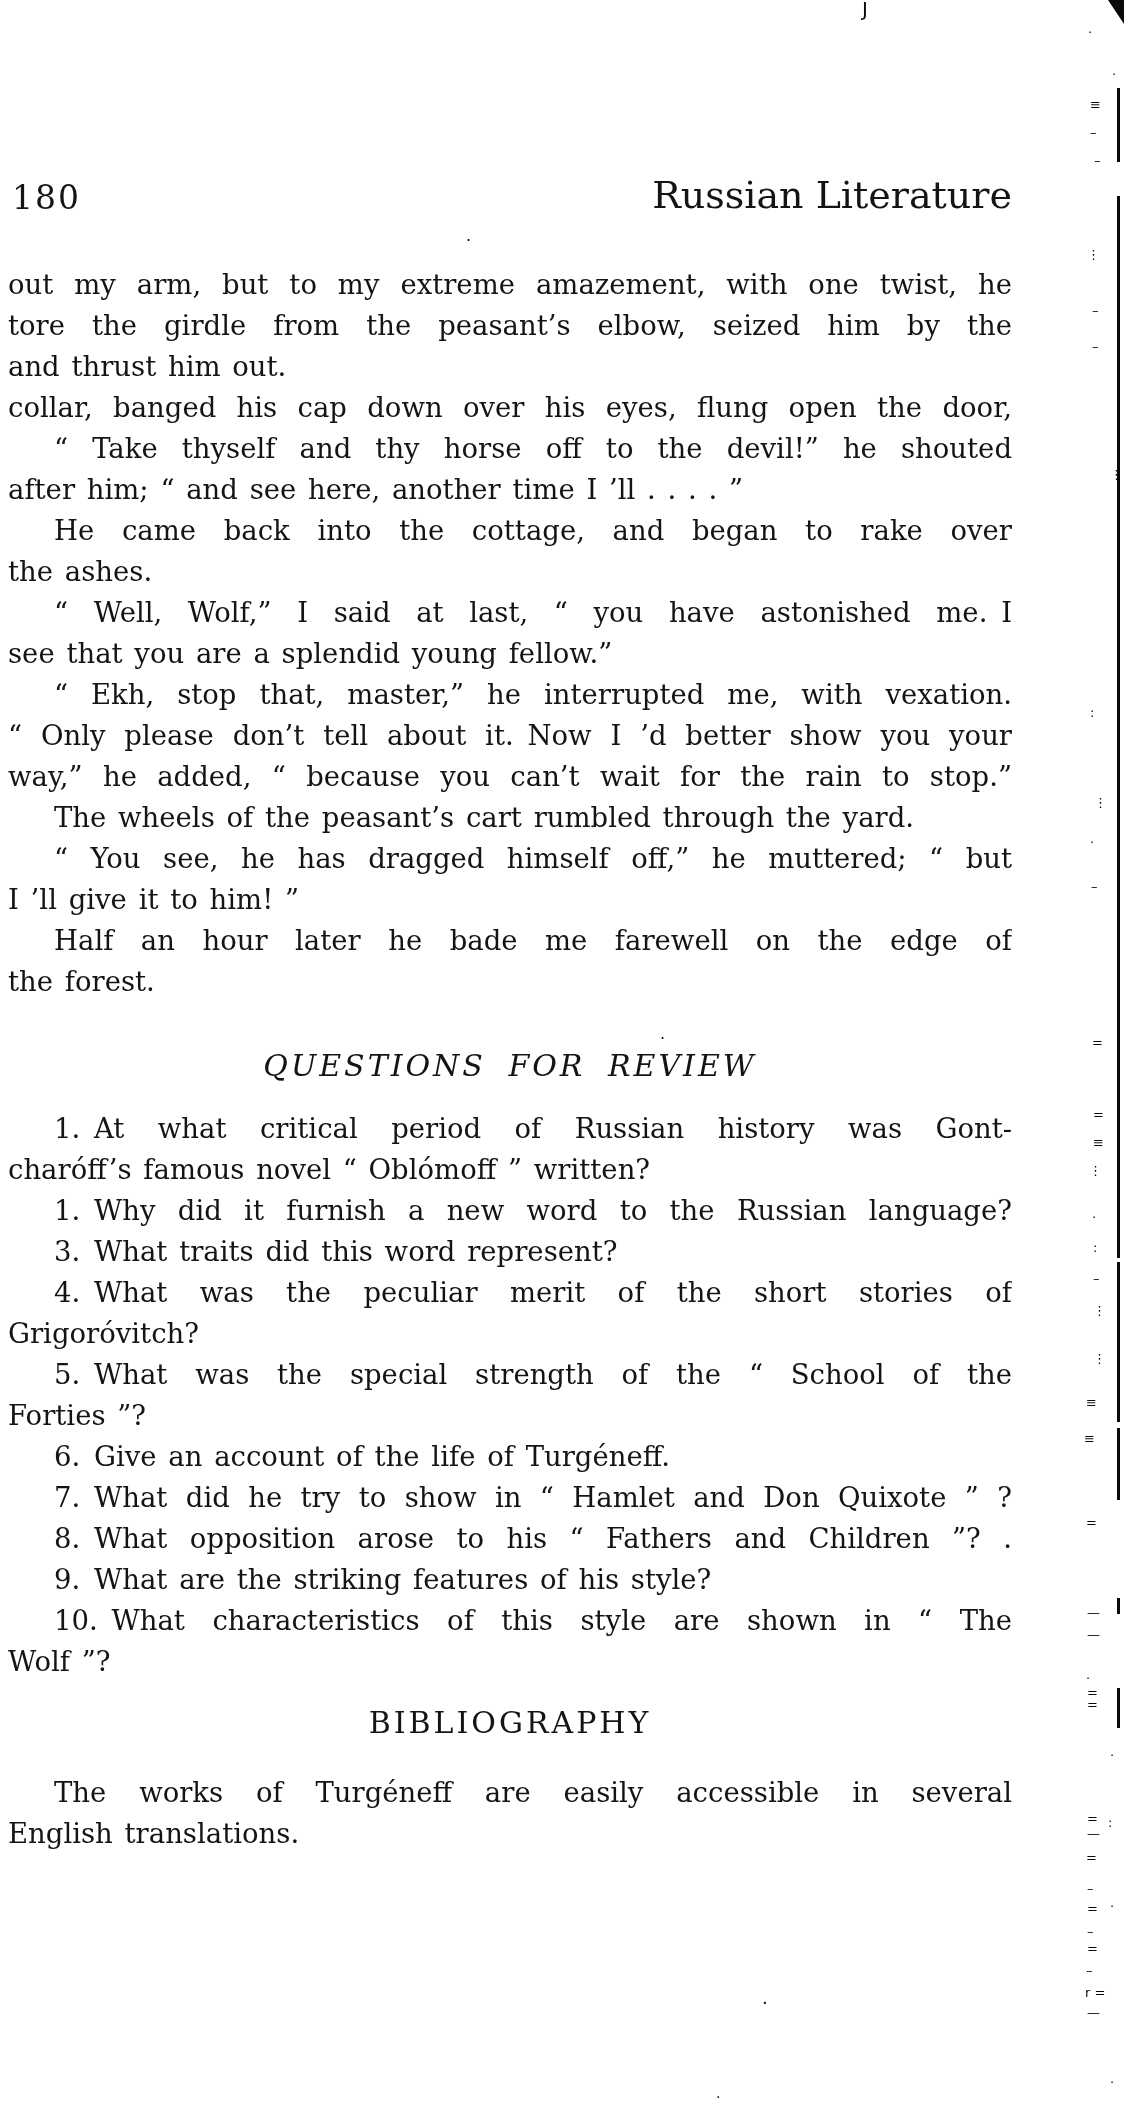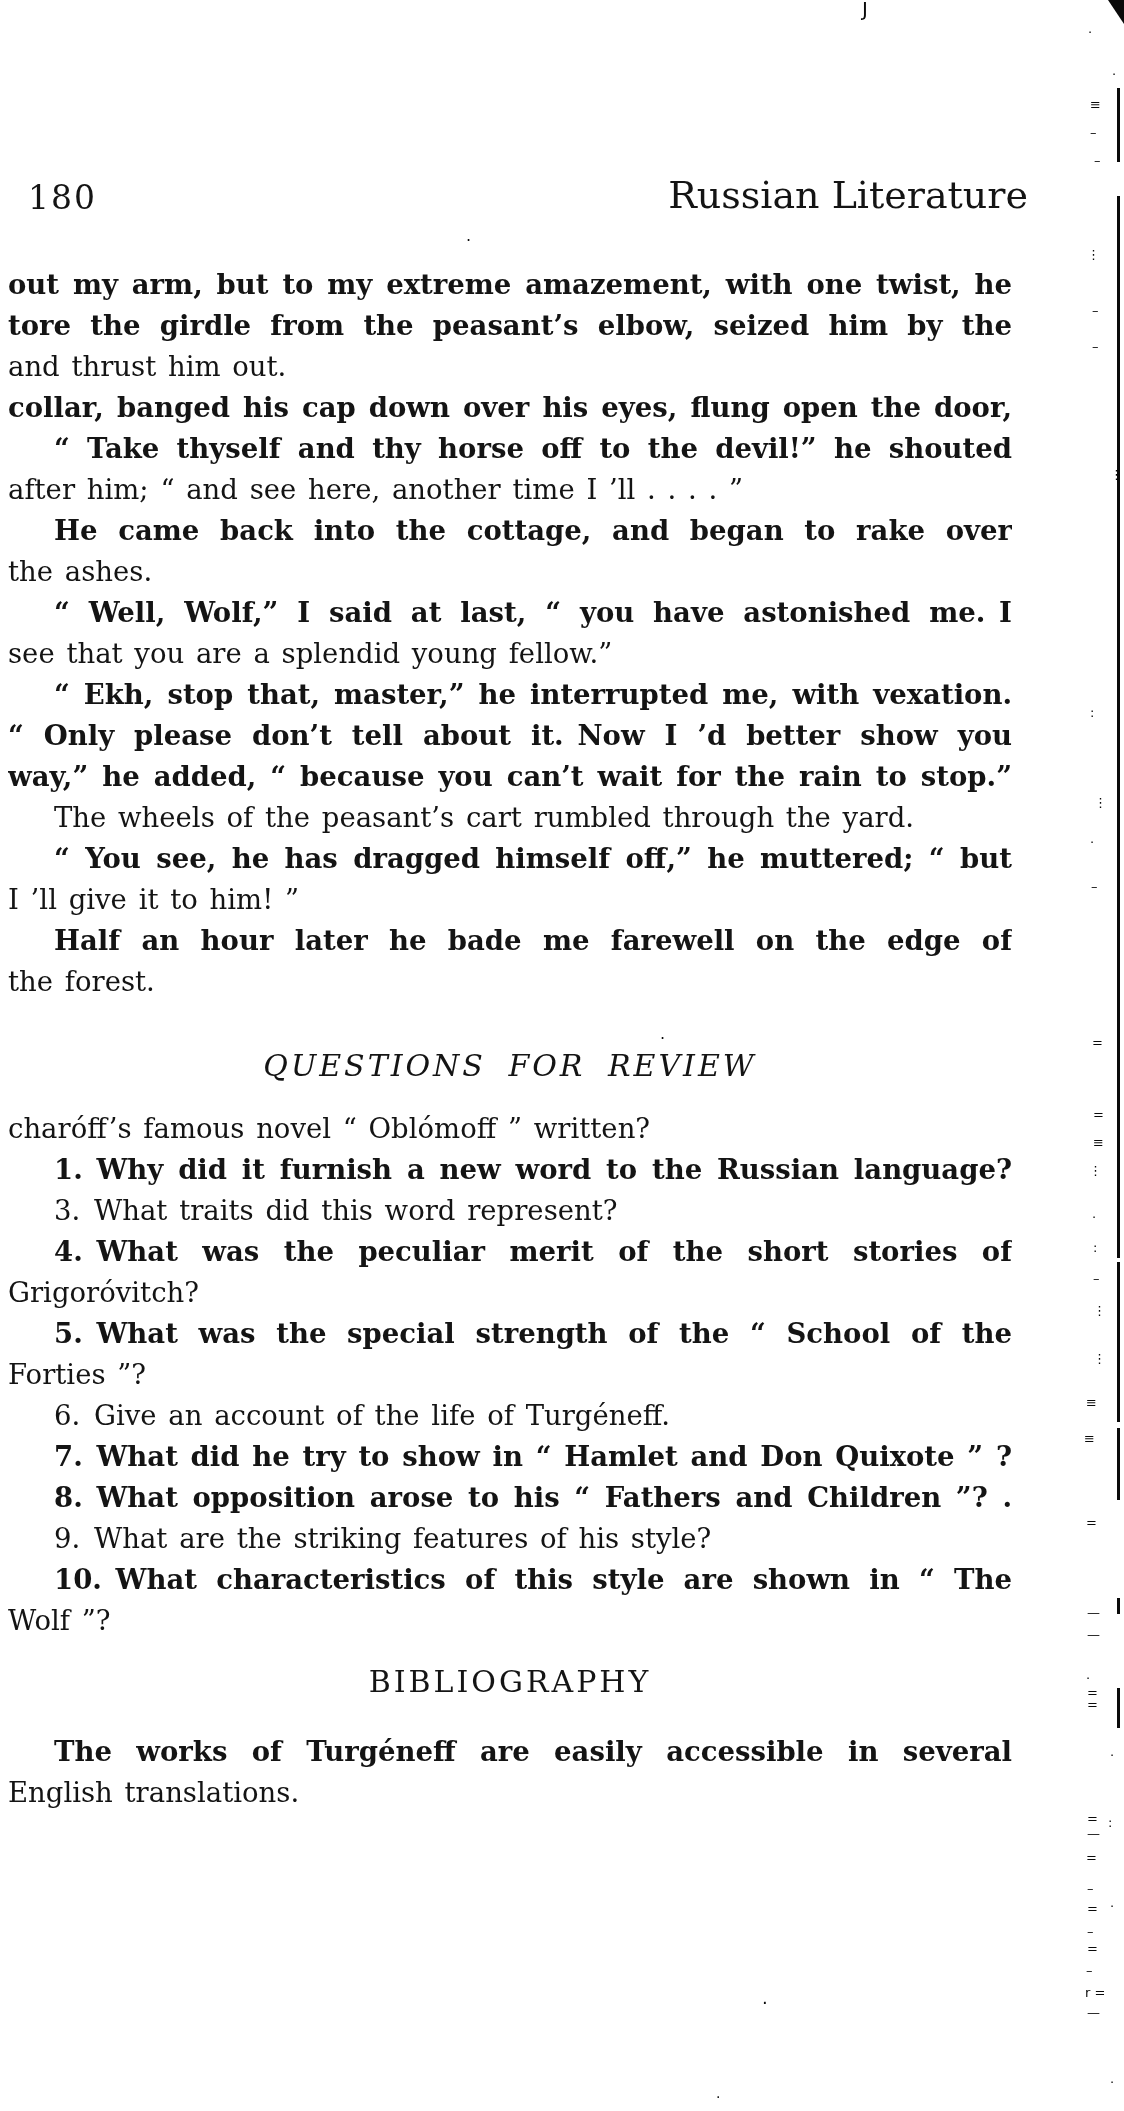--- a/index.html
+++ b/index.html
@@ -1,30 +1,30 @@
 <!DOCTYPE html>
 <html><head>
 <meta charset="utf-8">
 <style>
   html,body{margin:0;padding:0;background:#e8e8e8;}
   .page{
     position:relative;width:1124px;height:2111px;background:#ffffff;
     color:#141414;font-family:"DejaVu Serif","Liberation Serif",serif;
     overflow:hidden;
   }
-  .running-head{position:absolute;top:172px;left:24px;width:1004px;height:46px;}
+  .running-head{position:absolute;top:172px;left:8px;width:1004px;height:46px;}
   .folio{position:absolute;left:4px;top:6px;font-size:33px;letter-spacing:2px;}
   .running-title{display:block;text-align:right;font-size:38px;line-height:46px;}
   .text-block{
     position:absolute;top:264px;left:8px;width:1004px;
     font-size:27.5px;line-height:41px;word-spacing:3px;
   }
   .para{margin:0;}
   .line{height:41px;overflow:hidden;white-space:pre-wrap;text-align:left;}
-  .line.j{text-align:justify;font-weight:bold;}
+  .line.j{text-align:justify;}
   .line.j::after{content:"";display:inline-block;width:100%;height:0;vertical-align:top;}
   .line.ind{text-indent:46px;}
   .section-heading{
     font-size:30px;font-weight:400;text-align:center;letter-spacing:3px;
     word-spacing:10px;height:41px;line-height:41px;margin:0;
   }
   .qhead{margin-top:43px;margin-bottom:22px;font-style:italic;}
   .bhead{margin-top:20px;margin-bottom:29px;}
   .gutter{position:absolute;inset:0;pointer-events:none;}
   .vseg{position:absolute;left:1117px;width:3px;background:#0a0a0a;}
@@ -81,20 +81,21 @@
         </div>
         <div class="para">
           <div class="line j ind">Half an hour later he bade me farewell on the edge of</div>
           <div class="line">the forest.</div>
         </div>
       </section>
 
     <h2 class="section-heading qhead">QUESTIONS FOR REVIEW</h2>
     <section>
         <div class="para">
+          <div class="line j ind">1. At what critical period of Russian history was Gont-</div>
           <div class="line">charóff’s famous novel “ Oblómoff ” written?</div>
         </div>
         <div class="para">
           <div class="line j ind">1. Why did it furnish a new word to the Russian language?</div>
         </div>
         <div class="para">
           <div class="line ind">3. What traits did this word represent?</div>
         </div>
         <div class="para">
           <div class="line j ind">4. What was the peculiar merit of the short stories of</div>

